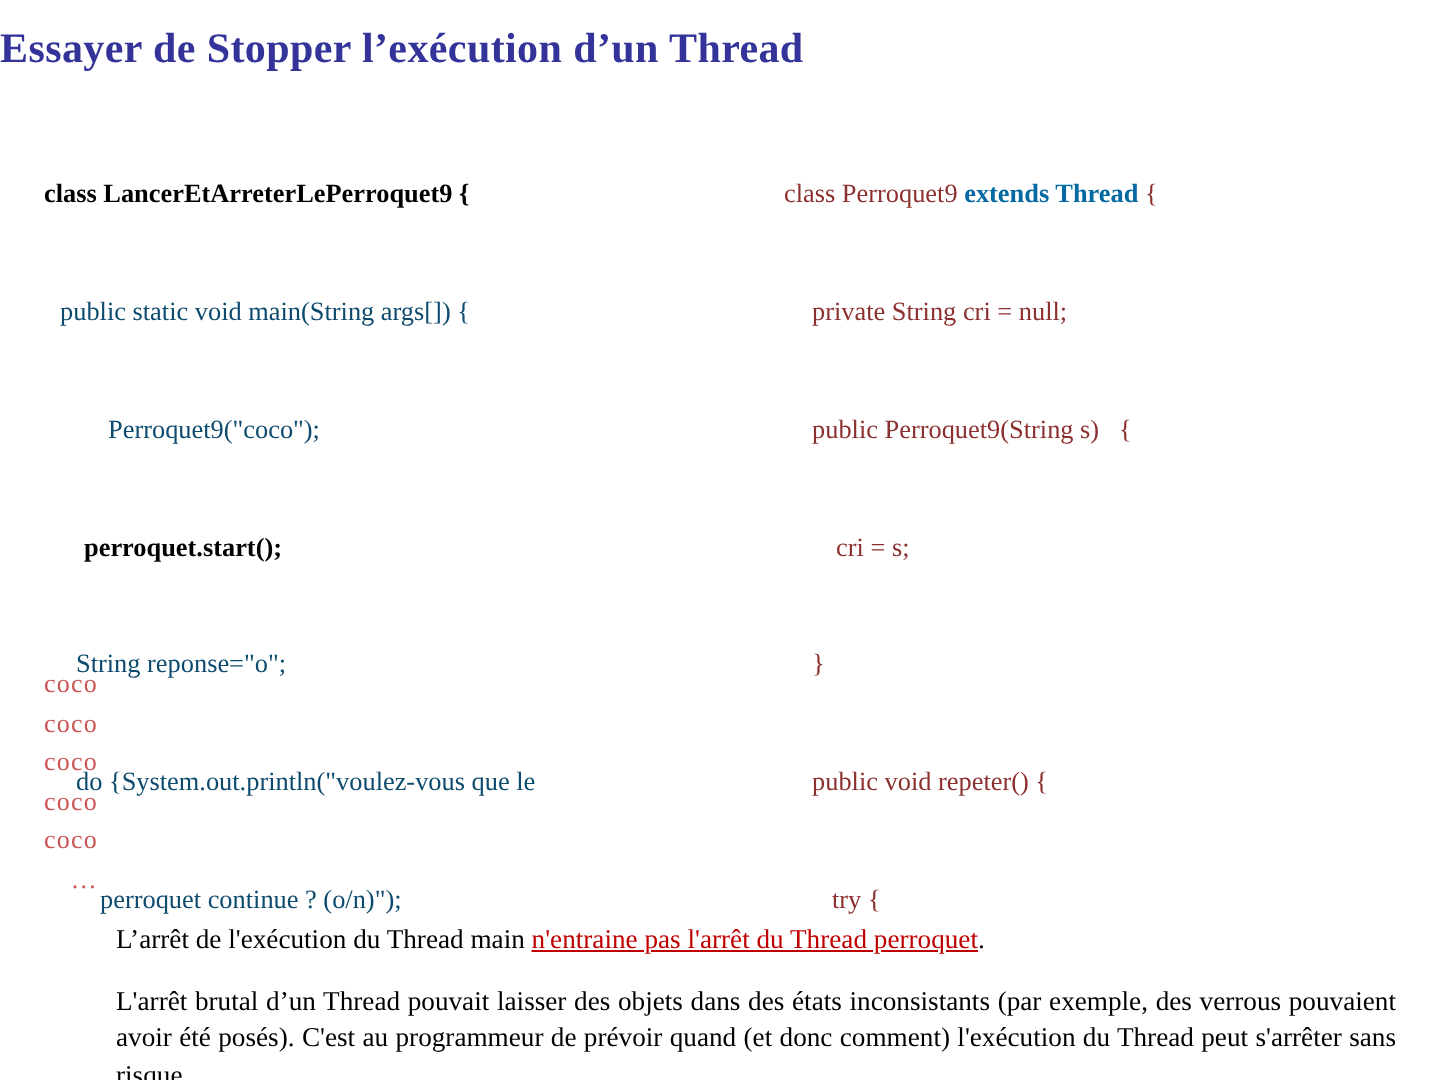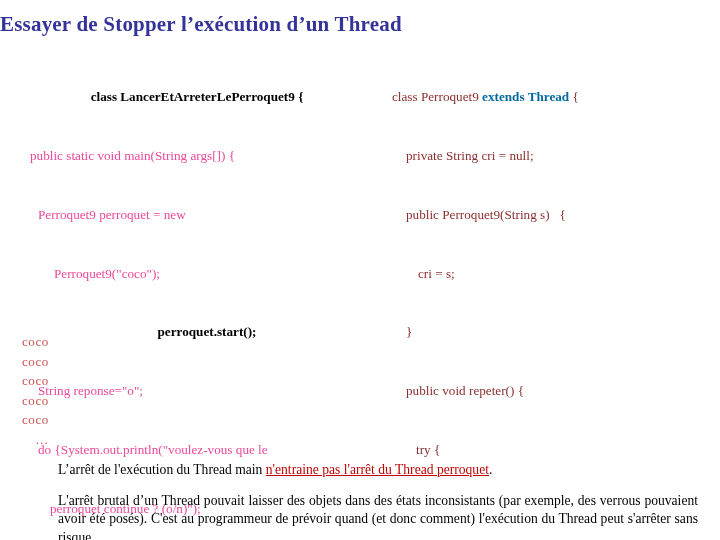--- a/index.html
+++ b/index.html
@@ -42,22 +42,22 @@
     font-size: 13.2px;
     line-height: 19.6px;
     white-space: pre;
   }
   .left-col  { left: 22px;  top: 48px; width: 350px; }
   .right-col { left: 392px; top: 48px; width: 320px; }
 
   .ln { display: block; white-space: pre; }
 
   
-  .c-black   { color: #000000; text-align: center; }
-  .c-green   { color: #ec4899; }
+  .c-black   { color: #000000; }
+  .c-green   { color: #0c4a6e; }
   .c-red     { color: #0369a1; }
   .c-maroon  { color: #8c2f2f; }
   .b         { font-weight: bold; }
 
   
   .coco-block {
     position: absolute;
     left: 22px;
     top: 332px;
     font-family: "Liberation Serif", serif;
@@ -93,21 +93,20 @@
 </head>
 <body>
 
 <div id="slide">
 
   <div class="title">Essayer de Stopper l’exécution d’un Thread</div>
 
   <div class="code-col left-col">
     <span class="ln c-black b">class LancerEtArreterLePerroquet9 {</span>
     <span class="ln c-green" style="padding-left:8px">public static void main(String args[]) {</span>
-    <span class="ln c-green" style="padding-left:16px">Perroquet9 perroquet = new</span>
     <span class="ln c-green" style="padding-left:32px">Perroquet9("coco");</span>
     <span class="ln c-black b" style="padding-left:20px">perroquet.start();</span>
     <span class="ln c-green" style="padding-left:16px">String reponse="o";</span>
     <span class="ln c-green" style="padding-left:16px">do {System.out.println("voulez-vous que le</span>
     <span class="ln c-green" style="padding-left:28px">perroquet continue ? (o/n)");</span>
     
     
     
     
     

